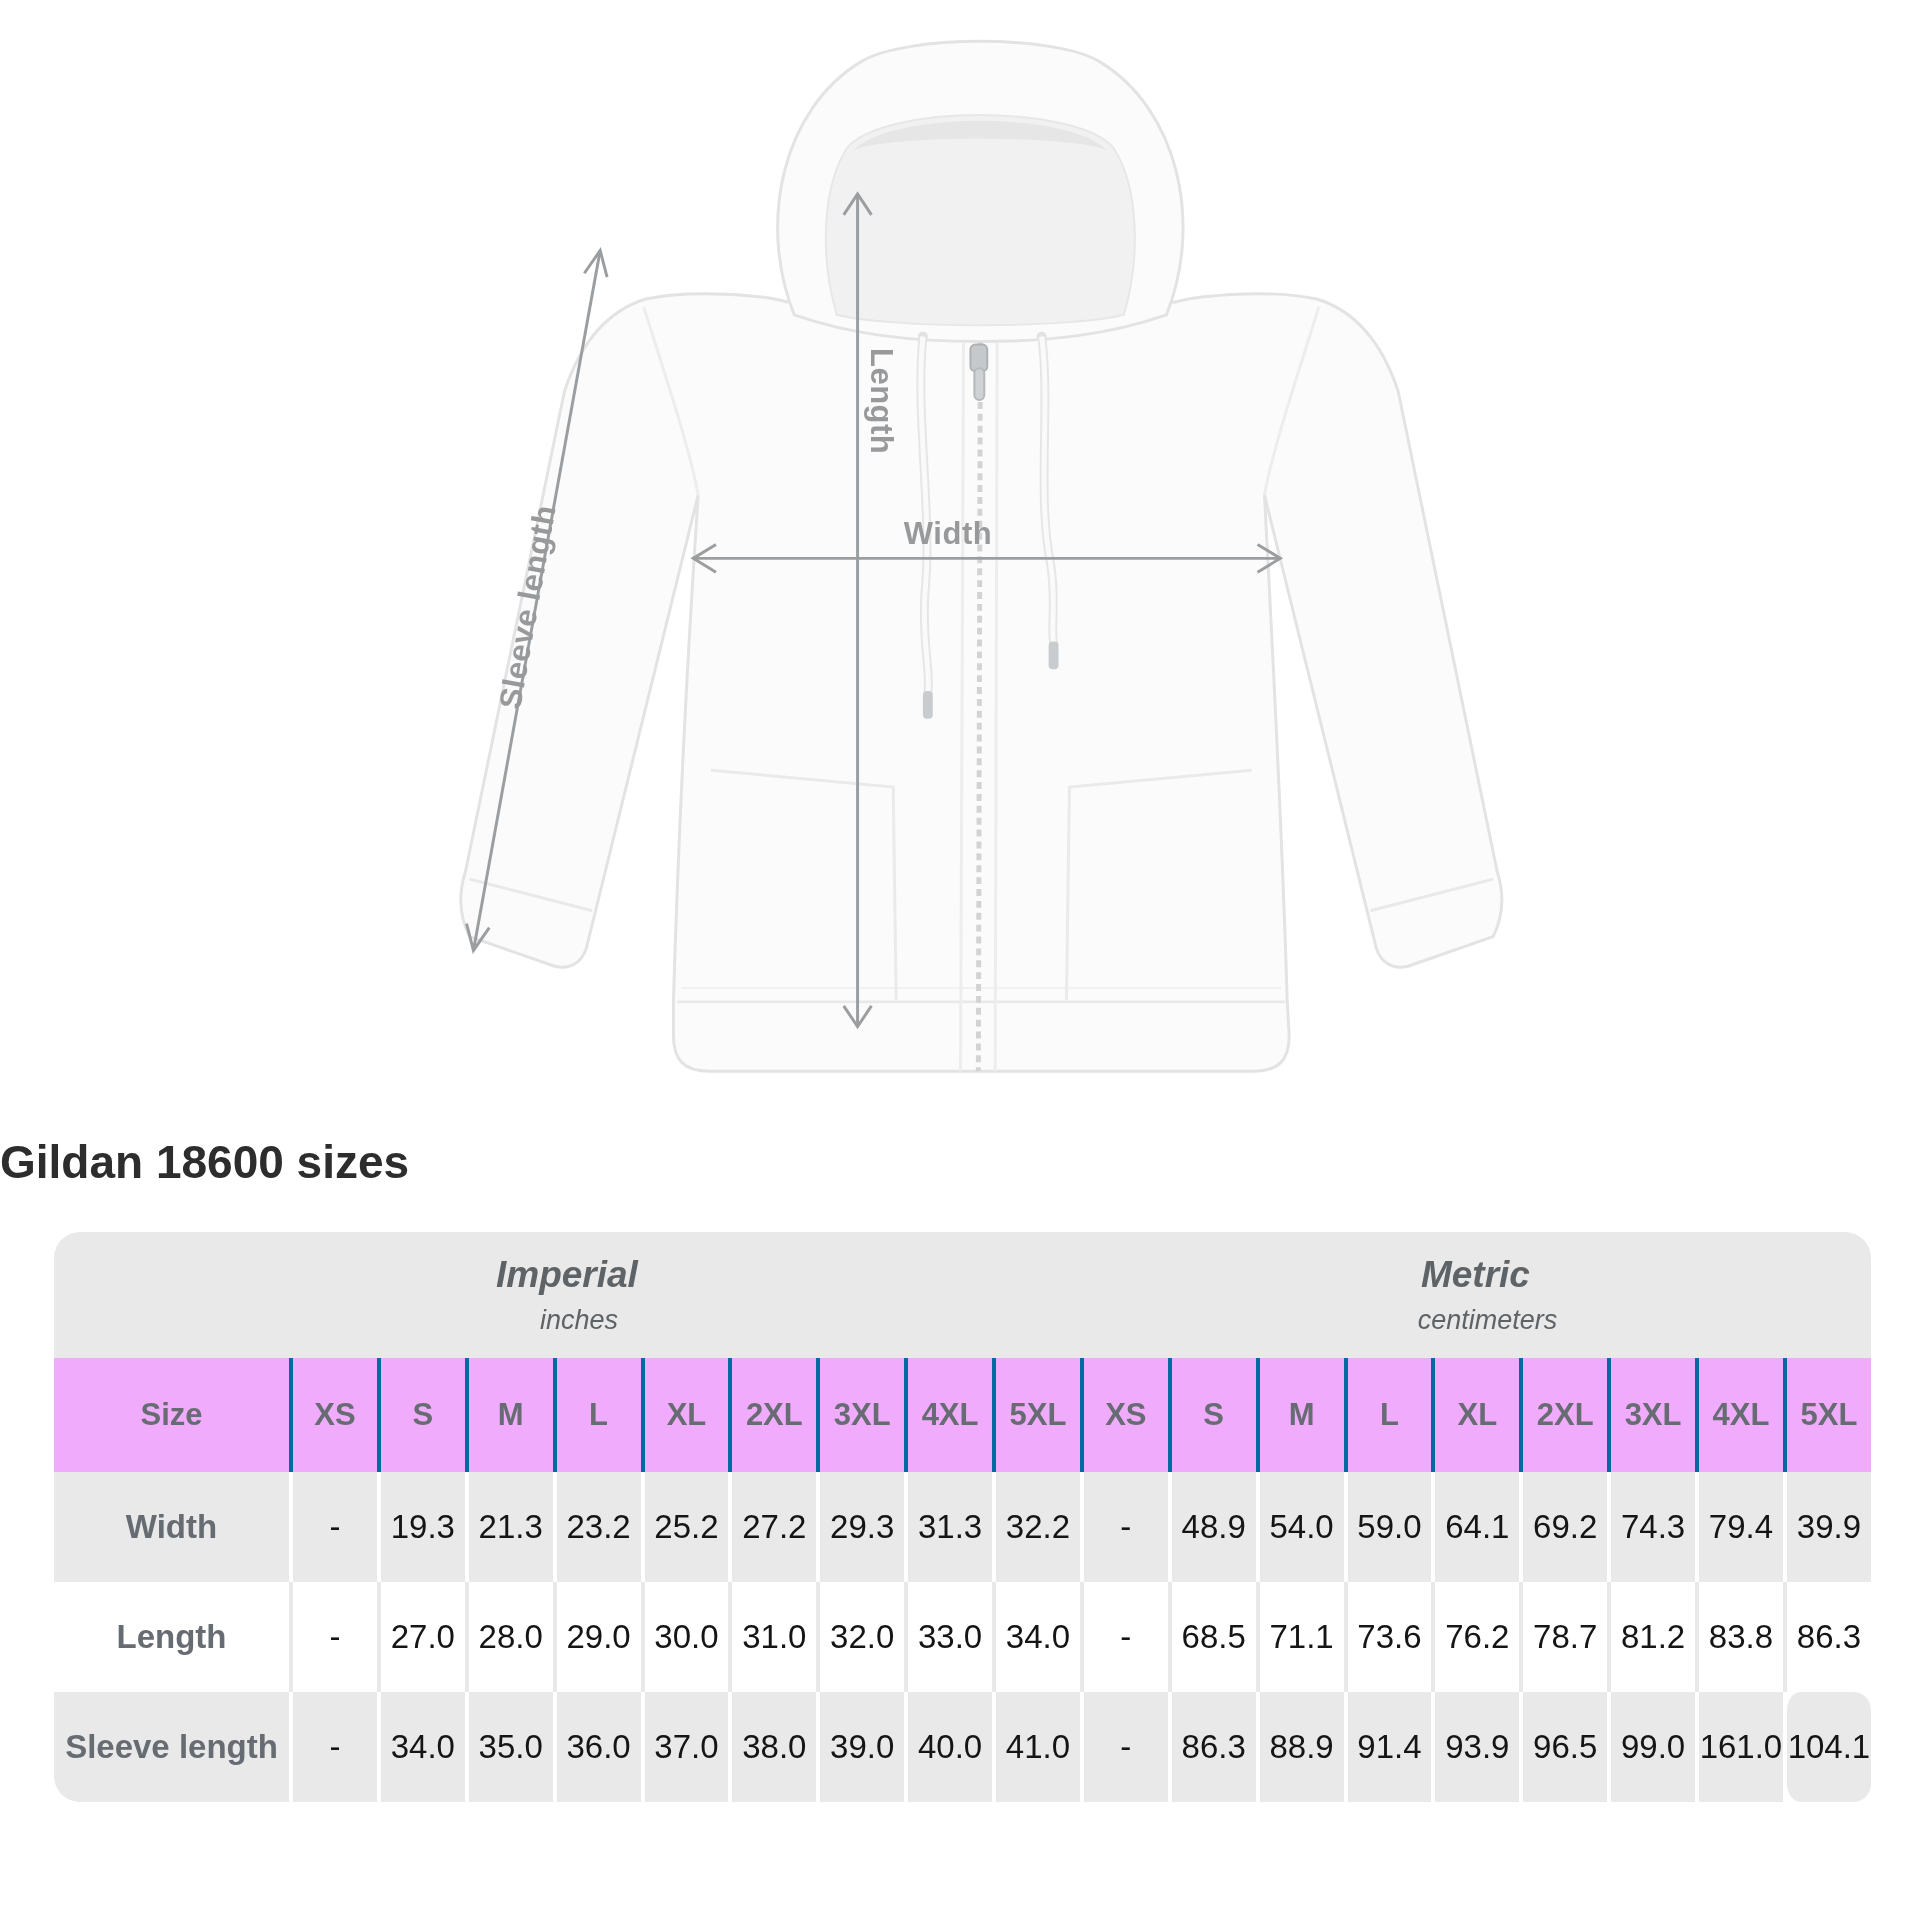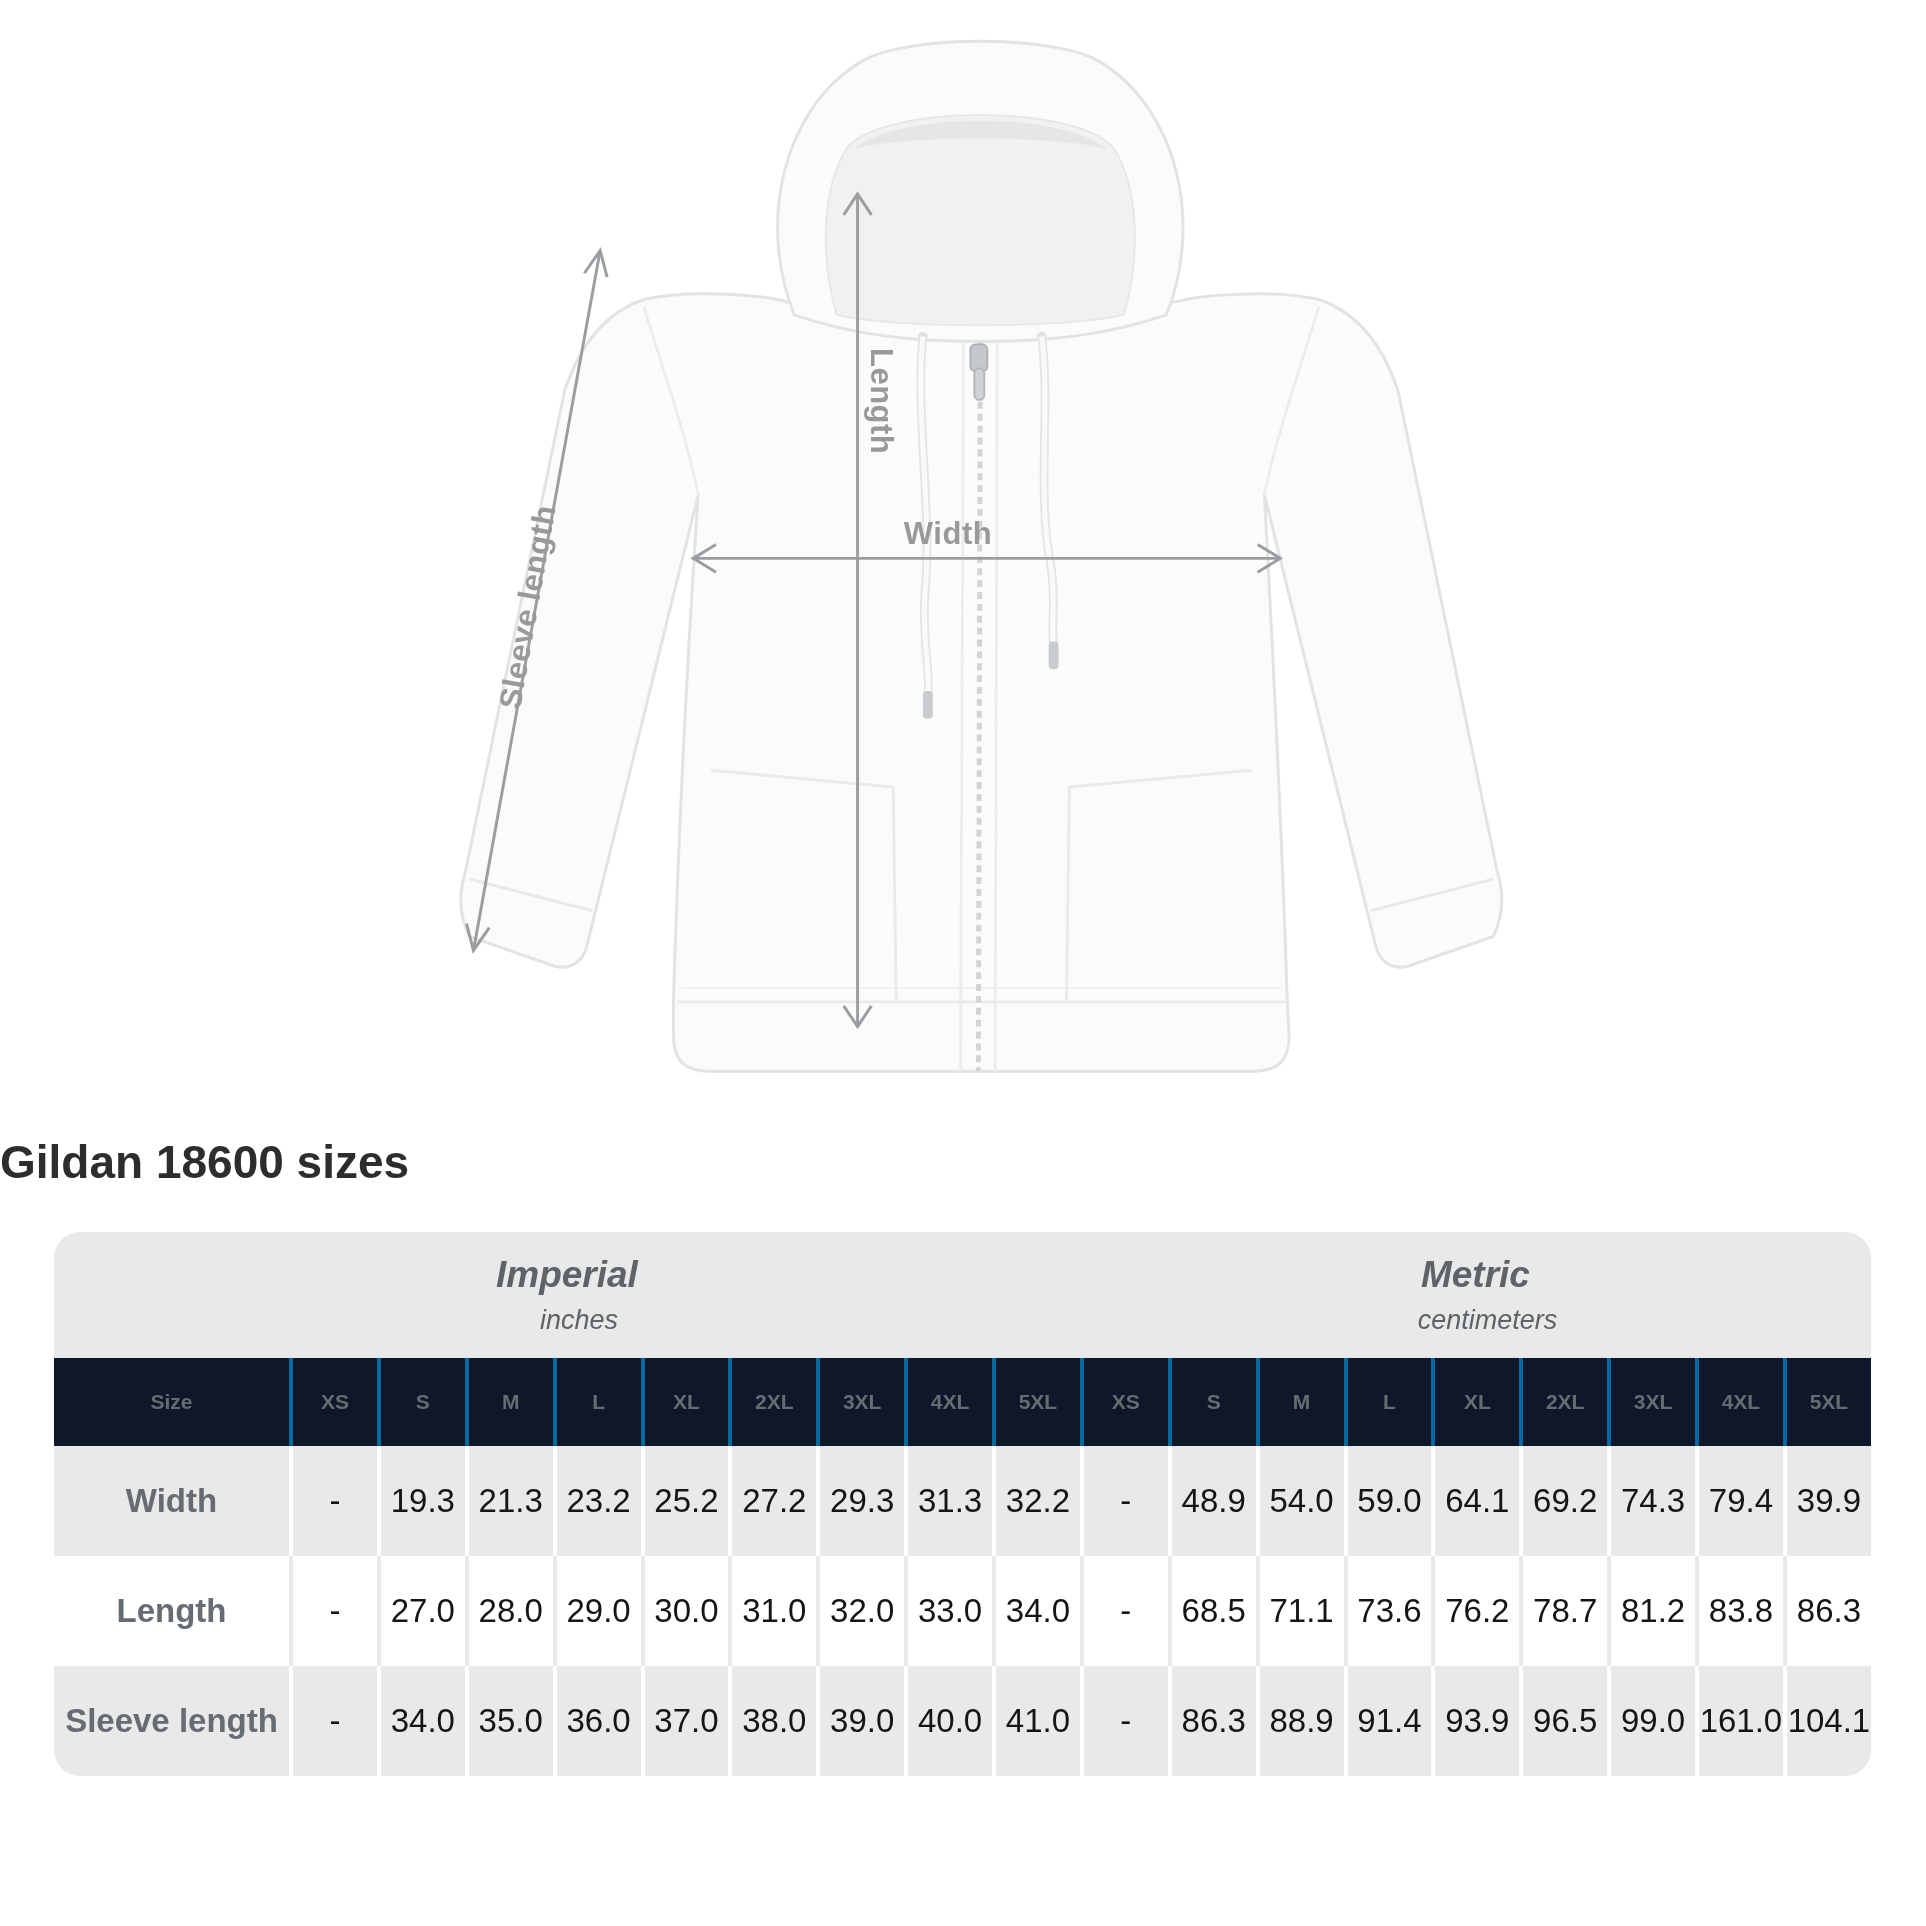--- a/index.html
+++ b/index.html
@@ -32,30 +32,30 @@
     border-collapse:separate;border-spacing:0;table-layout:fixed;
     width:1817px;margin:42px 0 0 54px;
   }
   col.size-col{width:235px;}
   td{text-align:center;vertical-align:middle;padding:0;}
   .unit-row td{height:126px;background:#e9e9e9;text-align:center;}
   .unit-row td:first-child{border-top-left-radius:26px;}
   .unit-row td:last-child{border-top-right-radius:26px;}
   .unit-name{font-size:37px;font-weight:bold;font-style:italic;color:#5d6367;line-height:44px;}
   .unit-sub{font-size:27px;font-style:italic;color:#5d6367;line-height:34px;margin-top:6px;margin-left:24px;}
-  .header-row td{height:88px;background:#0f172a;color:#666c71;font-weight:bold;font-size:21px;}
+  .header-row td{height:114px;background:#f0abfc;color:#666c71;font-weight:bold;font-size:31px;}
   .data-row td{height:110px;font-size:33px;color:#151515;}
   .row-gray td{background:#e9e9e9;}
   .row-white td{background:#ffffff;}
   .row-label{color:#666c71 !important;font-weight:bold;}
   .header-row td + td{border-left:4px solid #0369a1;}
   .row-white td + td{border-left:4px solid #e9e9e9;}
   .row-gray td + td{border-left:4px solid #ffffff;}
   .data-row:last-child td:first-child{border-bottom-left-radius:26px;}
-  .data-row:last-child td:last-child{border-bottom-right-radius:26px;}
+  .data-row:last-child td:last-child{border-bottom-right-radius:26px;border-radius:18px;}
 </style>
 </head>
 <body>
 
 <div class="diagram">
   <svg width="1927" height="1089" viewBox="0 0 1946 1100">
 
     <path d="M 795 305
          C 770 298, 700 292, 652 302
          C 610 315, 585 350, 570 395

